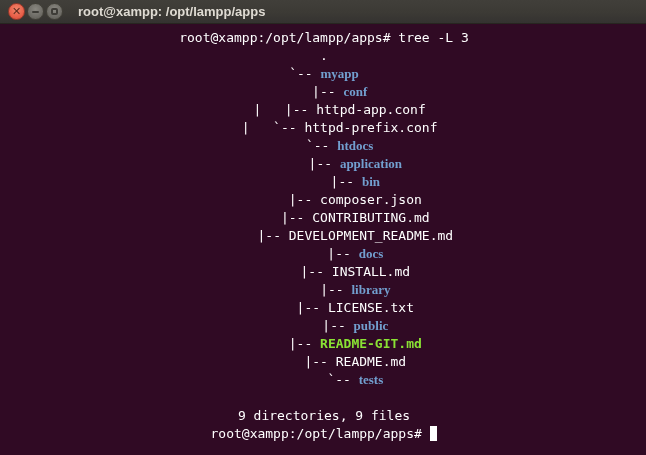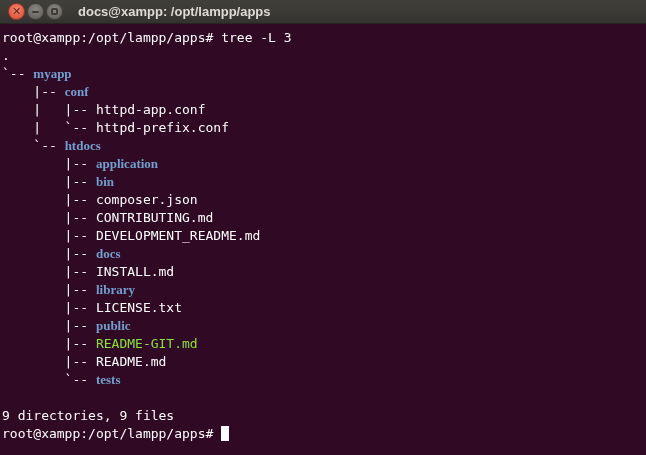--- a/index.html
+++ b/index.html
@@ -60,36 +60,36 @@
     white-space:nowrap;
   }
   .terminal{
     flex:1 1 auto;
     background:var(--term-bg);
     padding:5px 0 0 2px;
     font-size:13px;line-height:18px;
     white-space:pre;
     cursor:text;
   }
-  .line{min-height:18px;}
+  .line{min-height:18px;text-align:center;}
   .seg-plain{color:var(--term-fg);}
   .seg-dir{color:var(--dir-color);font-weight:bold;font-family:Liberation Serif, serif;}
-  .seg-exec{color:var(--exec-color);font-weight:normal;}
+  .seg-exec{color:var(--exec-color);font-weight:bold;}
   .seg-cursor{background:var(--term-fg);color:var(--term-bg);}
 </style>
 </head>
 <body>
 
 <div class="window">
   <div class="titlebar">
     <div class="wbtn close">
       <span class="close-glyph">✕</span>
     </div>
     <div class="wbtn minimize">
       <span class="min-glyph"></span>
     </div>
     <div class="wbtn maximize">
       <span class="max-glyph"></span>
     </div>
-    <div class="title">docs@xampp: /opt/lampp/apps</div>
+    <div class="title">root@xampp: /opt/lampp/apps</div>
   </div>
   <div class="terminal"><div class="line"><span class="seg-plain">root@xampp:/opt/lampp/apps# tree -L 3</span></div><div class="line"><span class="seg-plain">.</span></div><div class="line"><span class="seg-plain">`-- </span><span class="seg-dir">myapp</span></div><div class="line"><span class="seg-plain">    |-- </span><span class="seg-dir">conf</span></div><div class="line"><span class="seg-plain">    |   |-- httpd-app.conf</span></div><div class="line"><span class="seg-plain">    |   `-- httpd-prefix.conf</span></div><div class="line"><span class="seg-plain">    `-- </span><span class="seg-dir">htdocs</span></div><div class="line"><span class="seg-plain">        |-- </span><span class="seg-dir">application</span></div><div class="line"><span class="seg-plain">        |-- </span><span class="seg-dir">bin</span></div><div class="line"><span class="seg-plain">        |-- composer.json</span></div><div class="line"><span class="seg-plain">        |-- CONTRIBUTING.md</span></div><div class="line"><span class="seg-plain">        |-- DEVELOPMENT_README.md</span></div><div class="line"><span class="seg-plain">        |-- </span><span class="seg-dir">docs</span></div><div class="line"><span class="seg-plain">        |-- INSTALL.md</span></div><div class="line"><span class="seg-plain">        |-- </span><span class="seg-dir">library</span></div><div class="line"><span class="seg-plain">        |-- LICENSE.txt</span></div><div class="line"><span class="seg-plain">        |-- </span><span class="seg-dir">public</span></div><div class="line"><span class="seg-plain">        |-- </span><span class="seg-exec">README-GIT.md</span></div><div class="line"><span class="seg-plain">        |-- README.md</span></div><div class="line"><span class="seg-plain">        `-- </span><span class="seg-dir">tests</span></div><div class="line"></div><div class="line"><span class="seg-plain">9 directories, 9 files</span></div><div class="line"><span class="seg-plain">root@xampp:/opt/lampp/apps# </span><span class="seg-cursor"> </span></div></div>
 </div>
 
 </body></html>

